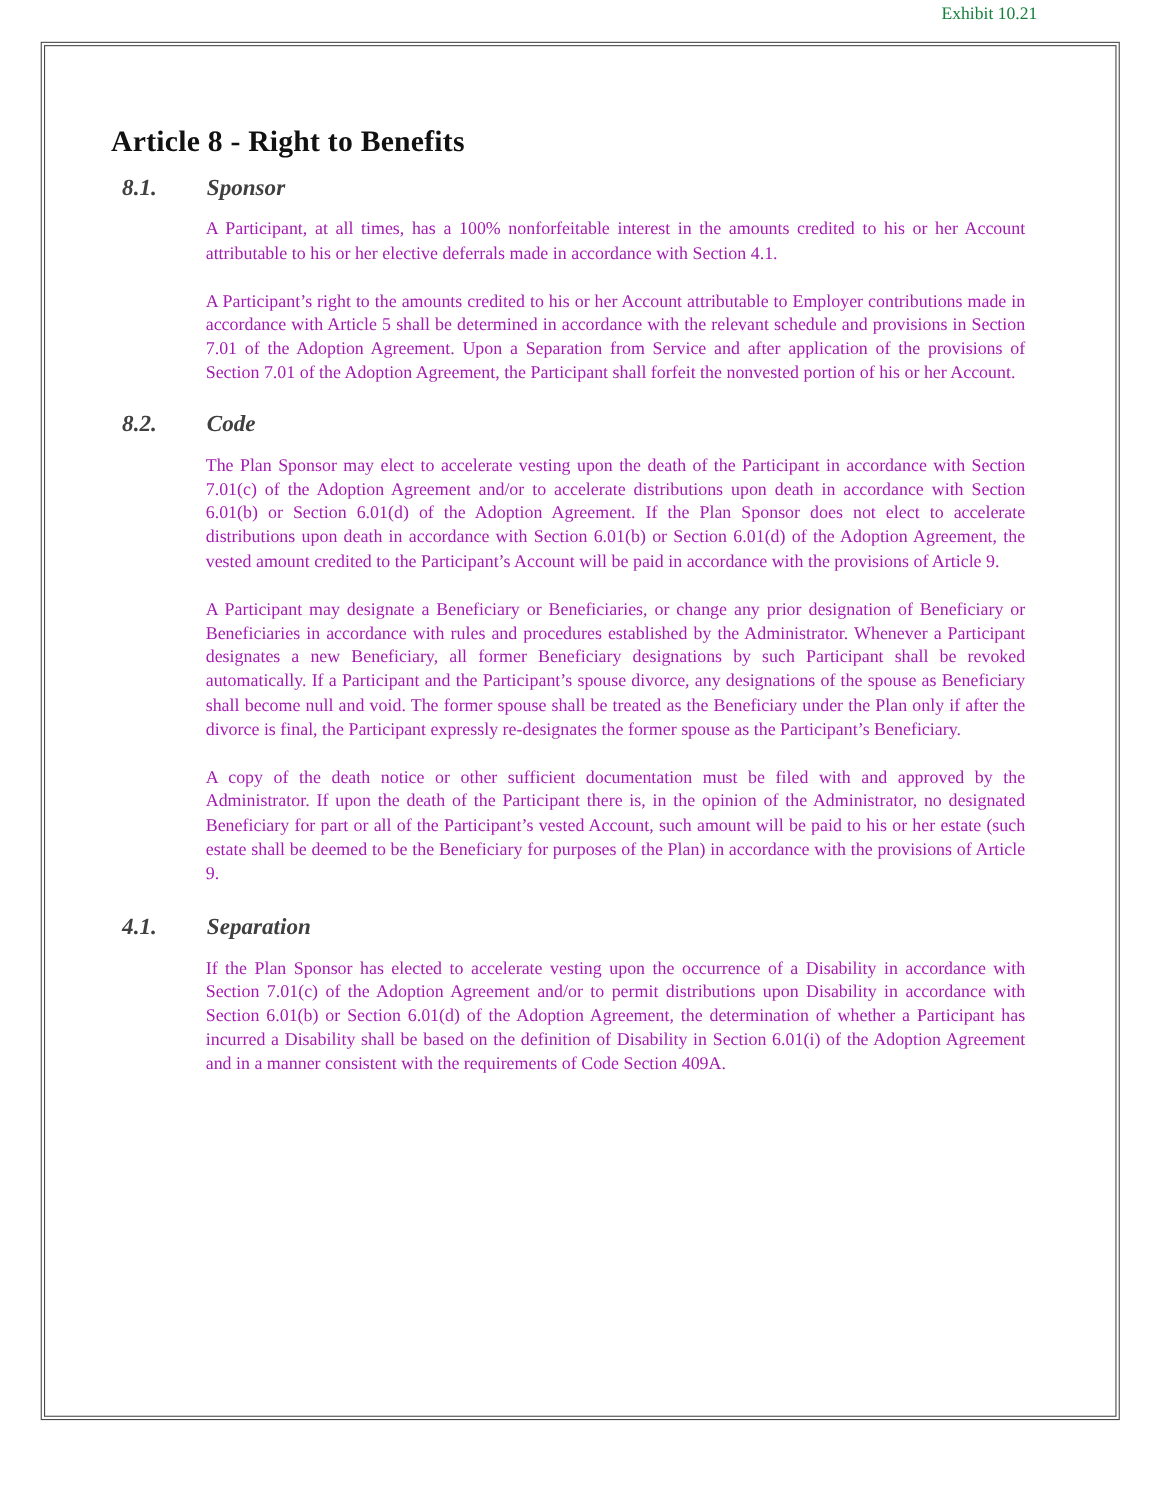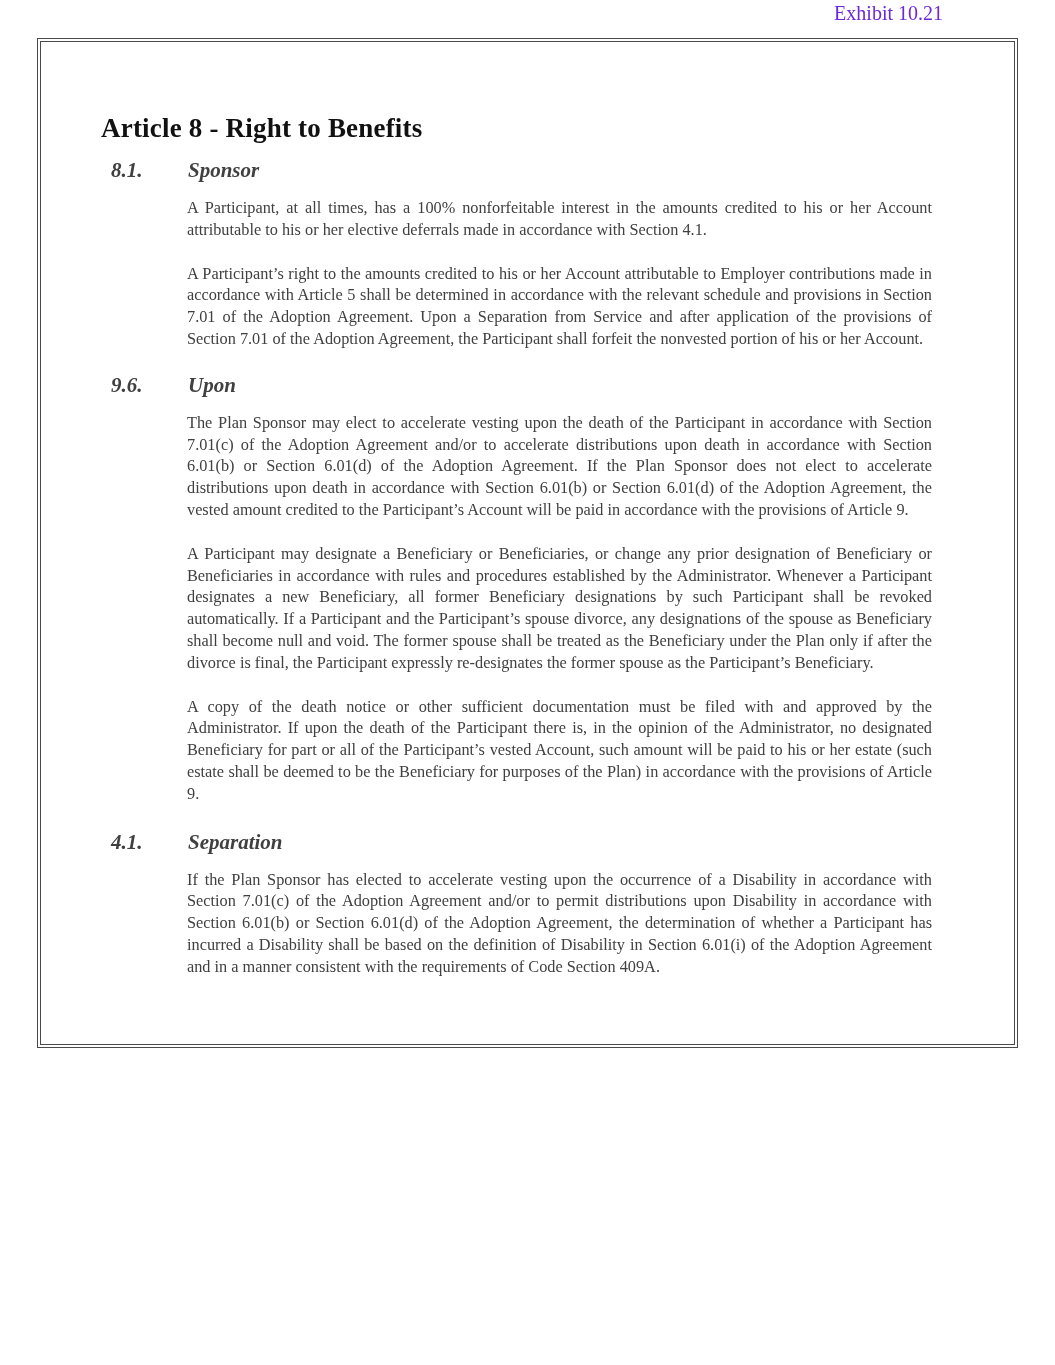--- a/index.html
+++ b/index.html
@@ -8,30 +8,30 @@
     width: 1055px;
     height: 1365px;
     position: relative;
     font-family: "Liberation Serif", "DejaVu Serif", serif;
     color: #1a1a1a;
   }
   .exhibit-label {
     position: absolute;
     top: 3px;
     right: 112px;
-    font-size: 20px;
+    font-size: 16px;
     line-height: 20px;
-    color: #6d28d9;
+    color: #15803d;
   }
   .page-frame-outer {
     position: absolute;
     left: 37px;
     top: 38px;
     width: 981px;
-    height: 1010px;
+    height: 1253px;
     border: 1px solid #4a4a4a;
     padding: 2px;
   }
   .page-frame-inner {
     width: 100%;
     height: 100%;
     border: 1px solid #4a4a4a;
     overflow: hidden;
   }
   .page-title {
@@ -57,21 +57,21 @@
   }
   .section-heading-1 { margin-top: 14px; }
   .section-heading-2 { margin-top: 23px; }
   .section-heading-3 { margin-top: 25px; }
   .body-paragraph {
     margin-left: 146px;
     width: 745px;
     font-size: 16.3px;
     line-height: 21.8px;
     text-align: justify;
-    color: #404040;
+    color: #a21caf;
   }
   .para-first { margin-top: 14px; }
   .para-next { margin-top: 22px; }
   .para-last-line-left { text-align-last: left; }
 </style>
 </head>
 <body>
 
 <div class="exhibit-label">Exhibit 10.21</div>
 
@@ -81,22 +81,22 @@
     <h1 class="page-title">Article 8 - Right to Benefits</h1>
 
     <div class="section-heading section-heading-1">
       <span class="section-number">8.1.</span>
       <span class="section-title">Sponsor</span>
     </div>
     <p class="body-paragraph para-first para-last-line-left">A Participant, at all times, has a 100% nonforfeitable interest in the amounts credited to his or her Account attributable to his or her elective deferrals made in accordance with Section 4.1.</p>
     <p class="body-paragraph para-next para-last-line-left">A Participant’s right to the amounts credited to his or her Account attributable to Employer contributions made in accordance with Article 5 shall be determined in accordance with the relevant schedule and provisions in Section 7.01 of the Adoption Agreement.  Upon a Separation from Service and after application of the provisions of Section 7.01 of the Adoption Agreement, the Participant shall forfeit the nonvested portion of his or her Account.</p>
 
     <div class="section-heading section-heading-2">
-      <span class="section-number">9.6.</span>
-      <span class="section-title">Upon</span>
+      <span class="section-number">8.2.</span>
+      <span class="section-title">Code</span>
     </div>
     <p class="body-paragraph para-first para-last-line-left">The Plan Sponsor may elect to accelerate vesting upon the death of the Participant in accordance with Section 7.01(c) of the Adoption Agreement and/or to accelerate distributions upon death in accordance with Section 6.01(b) or Section 6.01(d) of the Adoption Agreement.  If the Plan Sponsor does not elect to accelerate distributions upon death in accordance with Section 6.01(b) or Section 6.01(d) of the Adoption Agreement, the vested amount credited to the Participant’s Account will be paid in accordance with the provisions of Article 9.</p>
     <p class="body-paragraph para-next para-last-line-left">A Participant may designate a Beneficiary or Beneficiaries, or change any prior designation of Beneficiary or Beneficiaries in accordance with rules and procedures established by the Administrator.  Whenever a Participant designates a new Beneficiary, all former Beneficiary designations by such Participant shall be revoked automatically.  If a Participant and the Participant’s spouse divorce, any designations of the spouse as Beneficiary shall become null and void.  The former spouse shall be treated as the Beneficiary under the Plan only if after the divorce is final, the Participant expressly re-designates the former spouse as the Participant’s Beneficiary.</p>
     <p class="body-paragraph para-next para-last-line-left">A copy of the death notice or other sufficient documentation must be filed with and approved by the Administrator.  If upon the death of the Participant there is, in the opinion of the Administrator, no designated Beneficiary for part or all of the Participant’s vested Account, such amount will be paid to his or her estate (such estate shall be deemed to be the Beneficiary for purposes of the Plan) in accordance with the provisions of Article 9.</p>
 
     <div class="section-heading section-heading-3">
       <span class="section-number">4.1.</span>
       <span class="section-title">Separation</span>
     </div>
     <p class="body-paragraph para-first para-last-line-left">If the Plan Sponsor has elected to accelerate vesting upon the occurrence of a Disability in accordance with Section 7.01(c) of the Adoption Agreement and/or to permit distributions upon Disability in accordance with Section 6.01(b) or Section 6.01(d) of the Adoption Agreement, the determination of whether a Participant has incurred a Disability shall be based on the definition of Disability in Section 6.01(i) of the Adoption Agreement and in a manner consistent with the requirements of Code Section 409A.</p>

